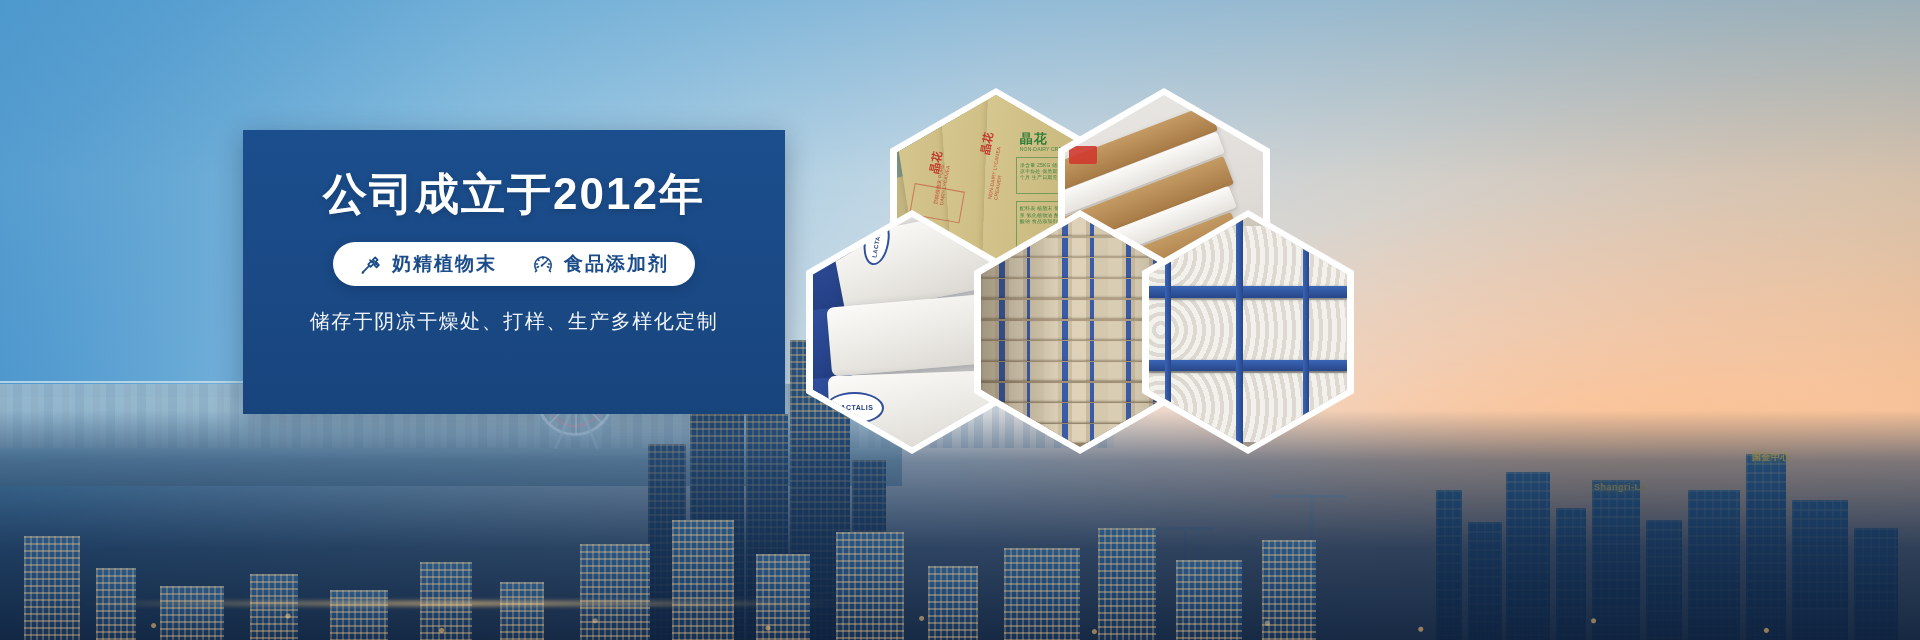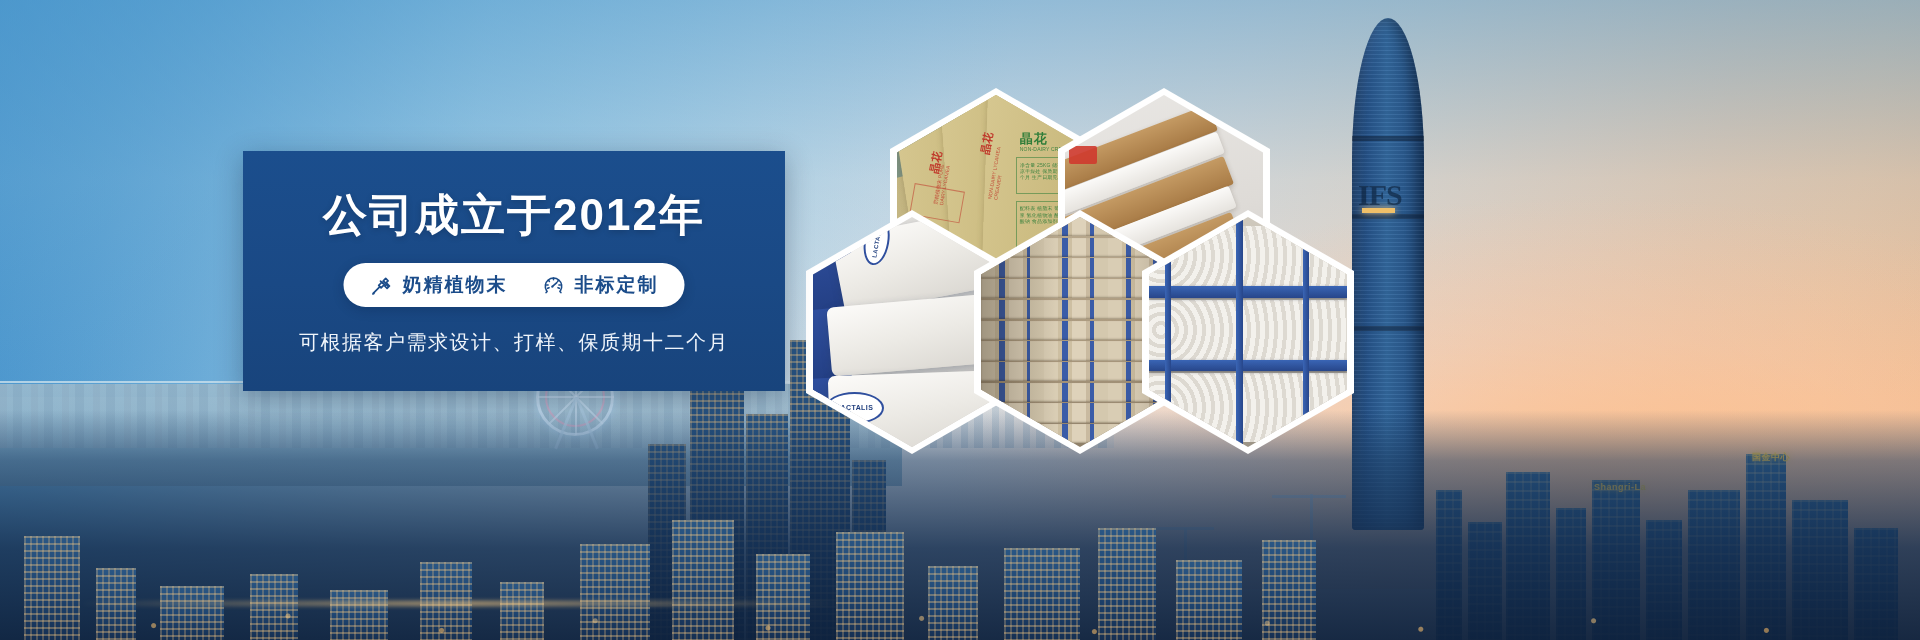--- a/index.html
+++ b/index.html
@@ -158,25 +158,24 @@
     background:rgba(170,200,222,.7); transform-origin:top center;
   }
 
   
   .crane-mast { position:absolute; width:3px; background:rgba(190,208,224,.7); }
   .crane-jib { position:absolute; height:3px; background:rgba(190,208,224,.7); }
 
   
   .panel {
     position:absolute; left:243px; top:130px;
-    width:542px; height:240px;
+    width:542px; height:284px;
     background:#1b4c8a;
     background:linear-gradient(180deg,#1b4e8d 0%, #1a4985 55%, #18447c 100%);
     box-shadow:0 6px 26px rgba(8,26,52,.32);
-    margin-top:21px;
   }
   .headline {
     position:absolute; left:0; right:0; top:42px;
     text-align:center;
     font-size:44px; font-weight:700; color:#fff;
     letter-spacing:2px; line-height:1;
     text-shadow:0 2px 6px rgba(0,0,0,.18);
   }
   .pill {
     position:absolute; left:50%; transform:translateX(-50%);
@@ -317,27 +316,20 @@
     <div class="ferris-leg" style="transform:rotate(22deg)"></div>
     <div class="ferris-leg" style="transform:rotate(-22deg)"></div>
   </div>
 
   <div class="blk" style="left:690px; width:54px; height:268px;"></div>
   <div class="blk" style="left:746px; width:42px; height:226px;"></div>
   <div class="blk" style="left:648px; width:38px; height:196px;"></div>
   <div class="blk" style="left:790px; width:60px; height:300px;"></div>
   <div class="blk" style="left:852px; width:34px; height:180px;"></div>
 
-  <div class="tower">
-    <div class="tower-band" style="top:118px"></div>
-    <div class="tower-band" style="top:196px"></div>
-    <div class="tower-band" style="top:308px"></div>
-    <div class="tower-lit" style="top:190px"></div>
-    <div class="tower-logo">IFS</div>
-  </div>
 
   <div class="rbuild" style="left:1436px; width:26px; height:150px;"></div>
   <div class="rbuild" style="left:1468px; width:34px; height:118px;"></div>
   <div class="rbuild" style="left:1506px; width:44px; height:168px;"></div>
   <div class="rbuild" style="left:1556px; width:30px; height:132px;"></div>
   <div class="rbuild" style="left:1592px; width:48px; height:160px;"></div>
   <div class="rbuild" style="left:1646px; width:36px; height:120px;"></div>
   <div class="rbuild" style="left:1688px; width:52px; height:150px;"></div>
   <div class="rbuild" style="left:1746px; width:40px; height:186px;"></div>
   <div class="rbuild" style="left:1792px; width:56px; height:140px;"></div>
@@ -496,21 +488,21 @@
             <path d="M6.9 7.3 L7.9 8.4"></path>
               <path d="M17.1 7.3 L16.1 8.4"></path>
             <path d="M5.1 12.0 L6.6 12.0"></path>
               <path d="M18.9 12.0 L17.4 12.0"></path>
             <path d="M6.2 15.3 L7.5 14.7"></path>
               <path d="M17.8 15.3 L16.5 14.7"></path>
             <path d="M15.3 9.6 L11.3 13.2"></path>
             <circle cx="10.8" cy="13.7" r="1.15" fill="#1b4c8a" stroke="none"></circle>
           </svg>
         </span>
-        <span>非标定制</span>
+        <span>食品添加剂</span>
       </div>
 
     </div>
 
-    <div class="subtitle">可根据客户需求设计、打样、保质期十二个月</div>
+    <div class="subtitle">储存于阴凉干燥处、打样、生产多样化定制</div>
   </div>
 
 </div>
 
 </body></html>

